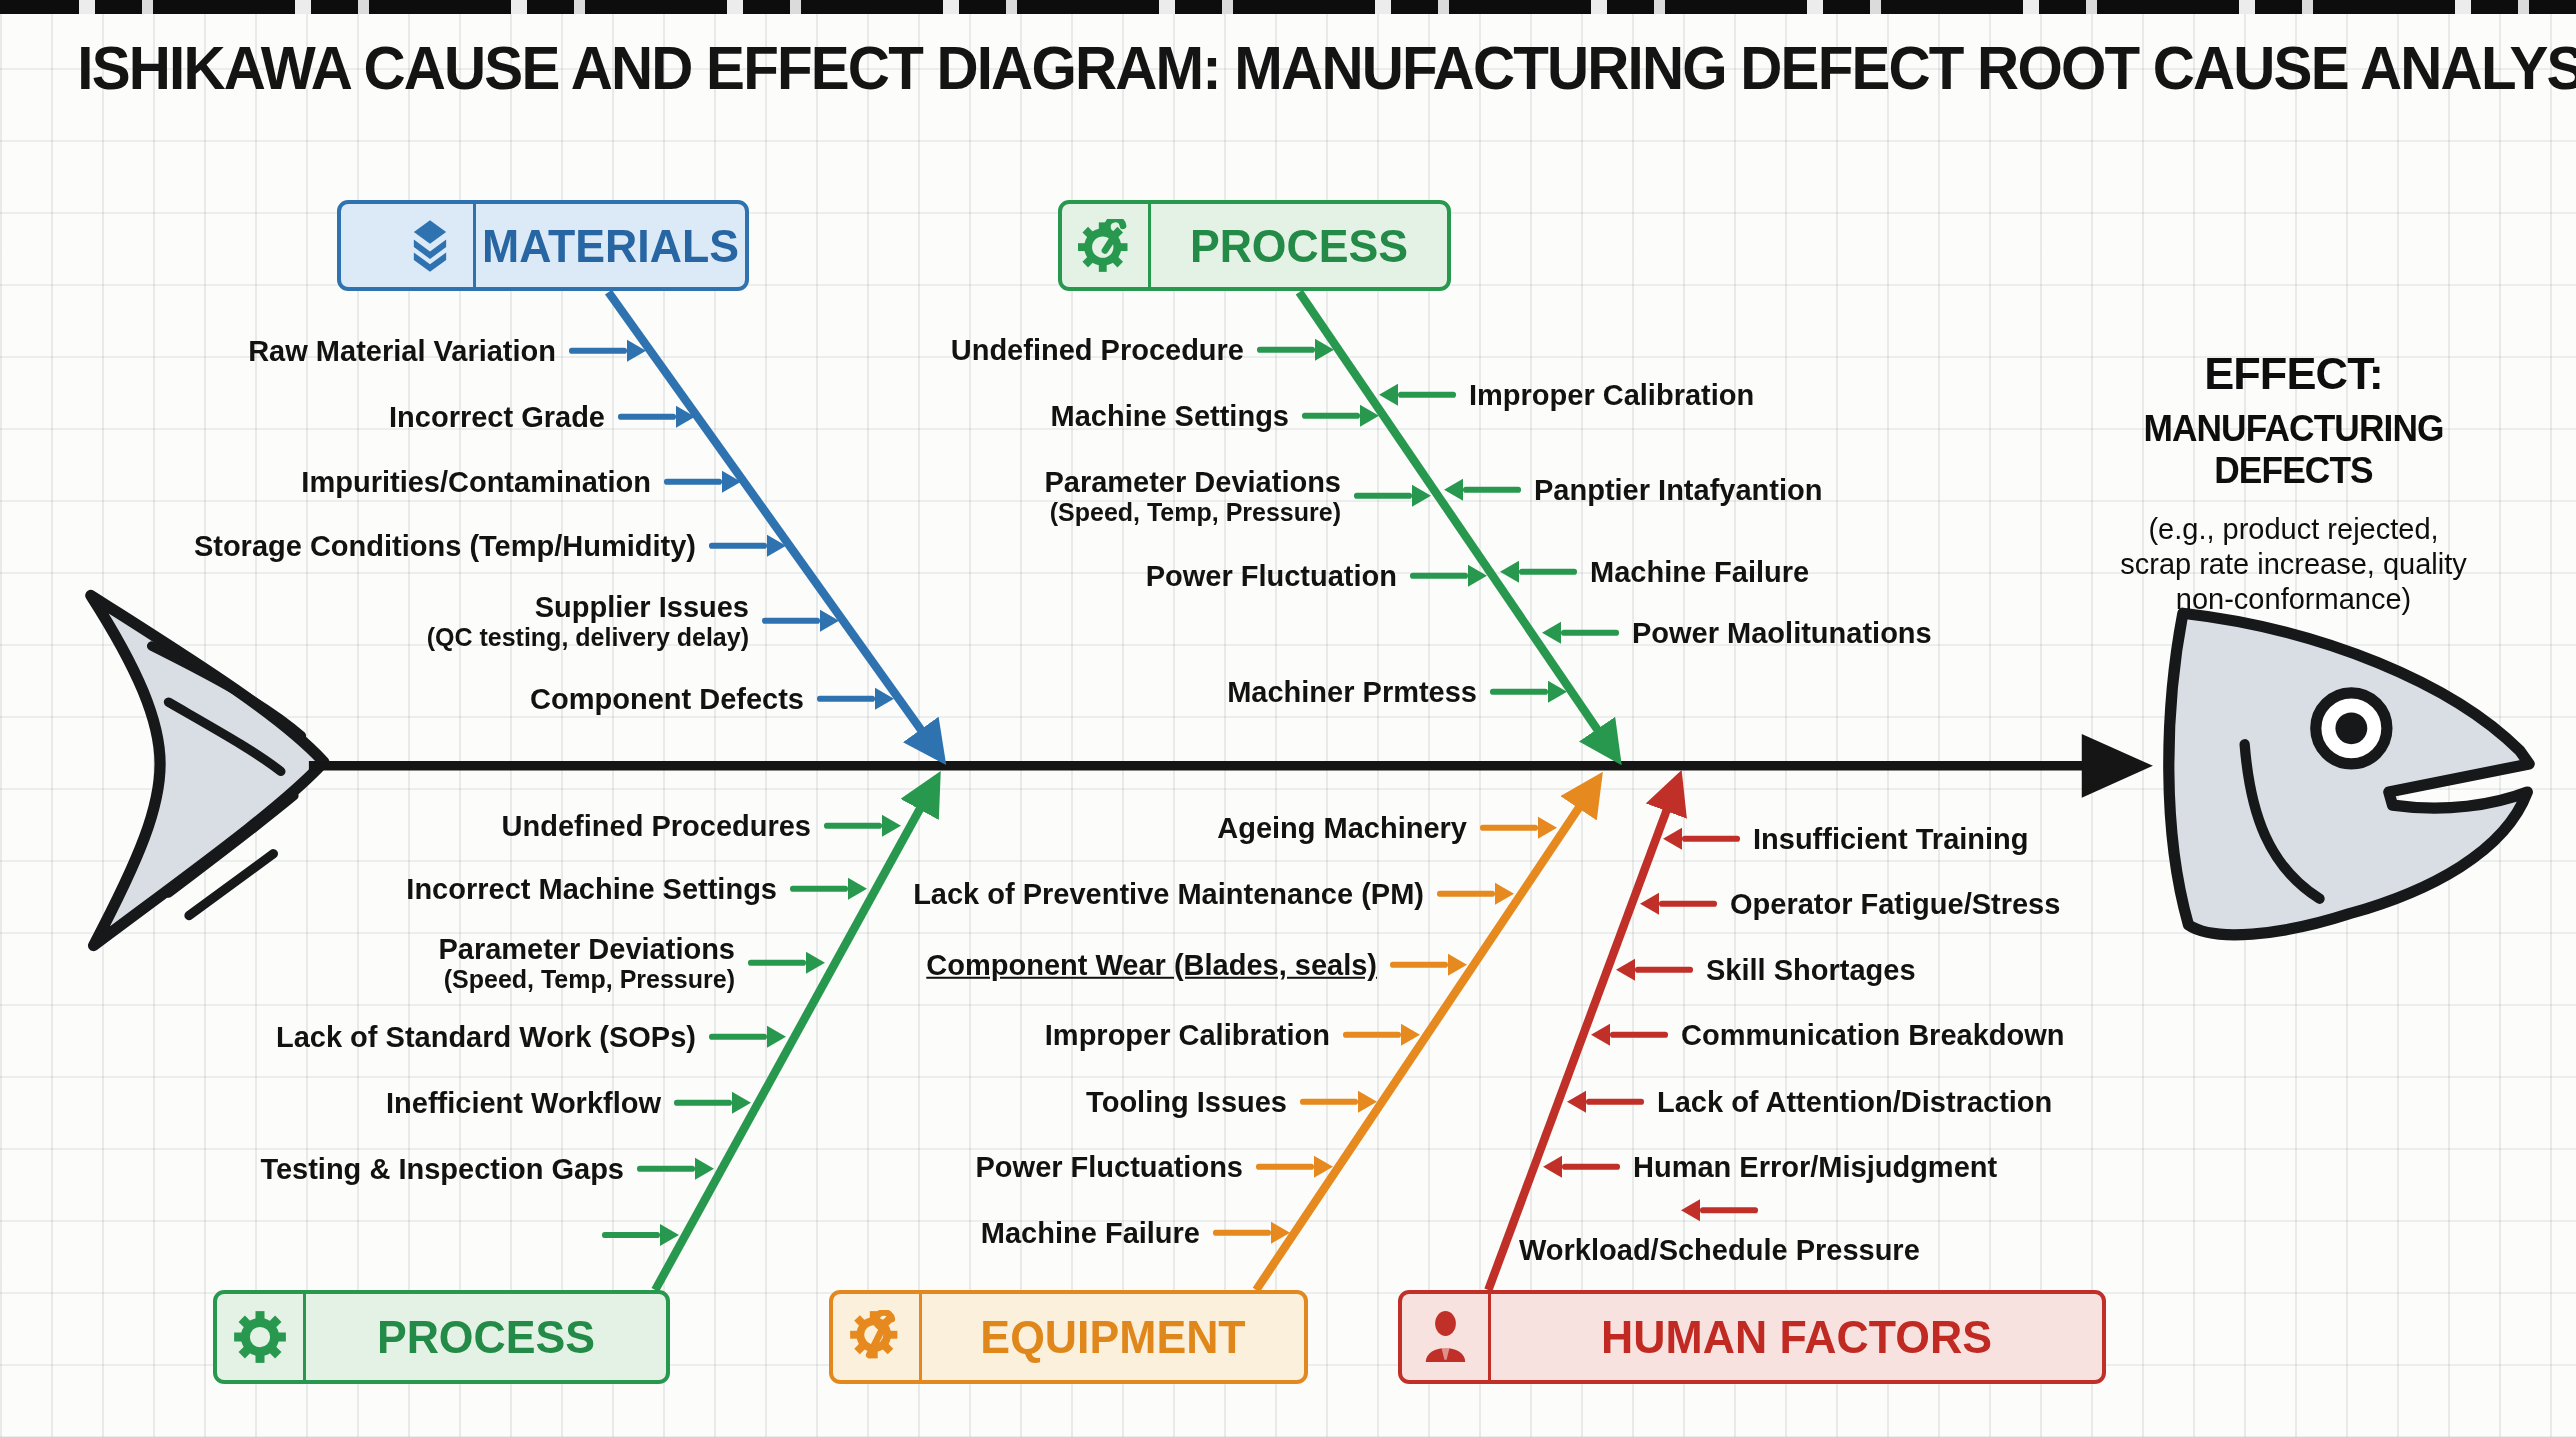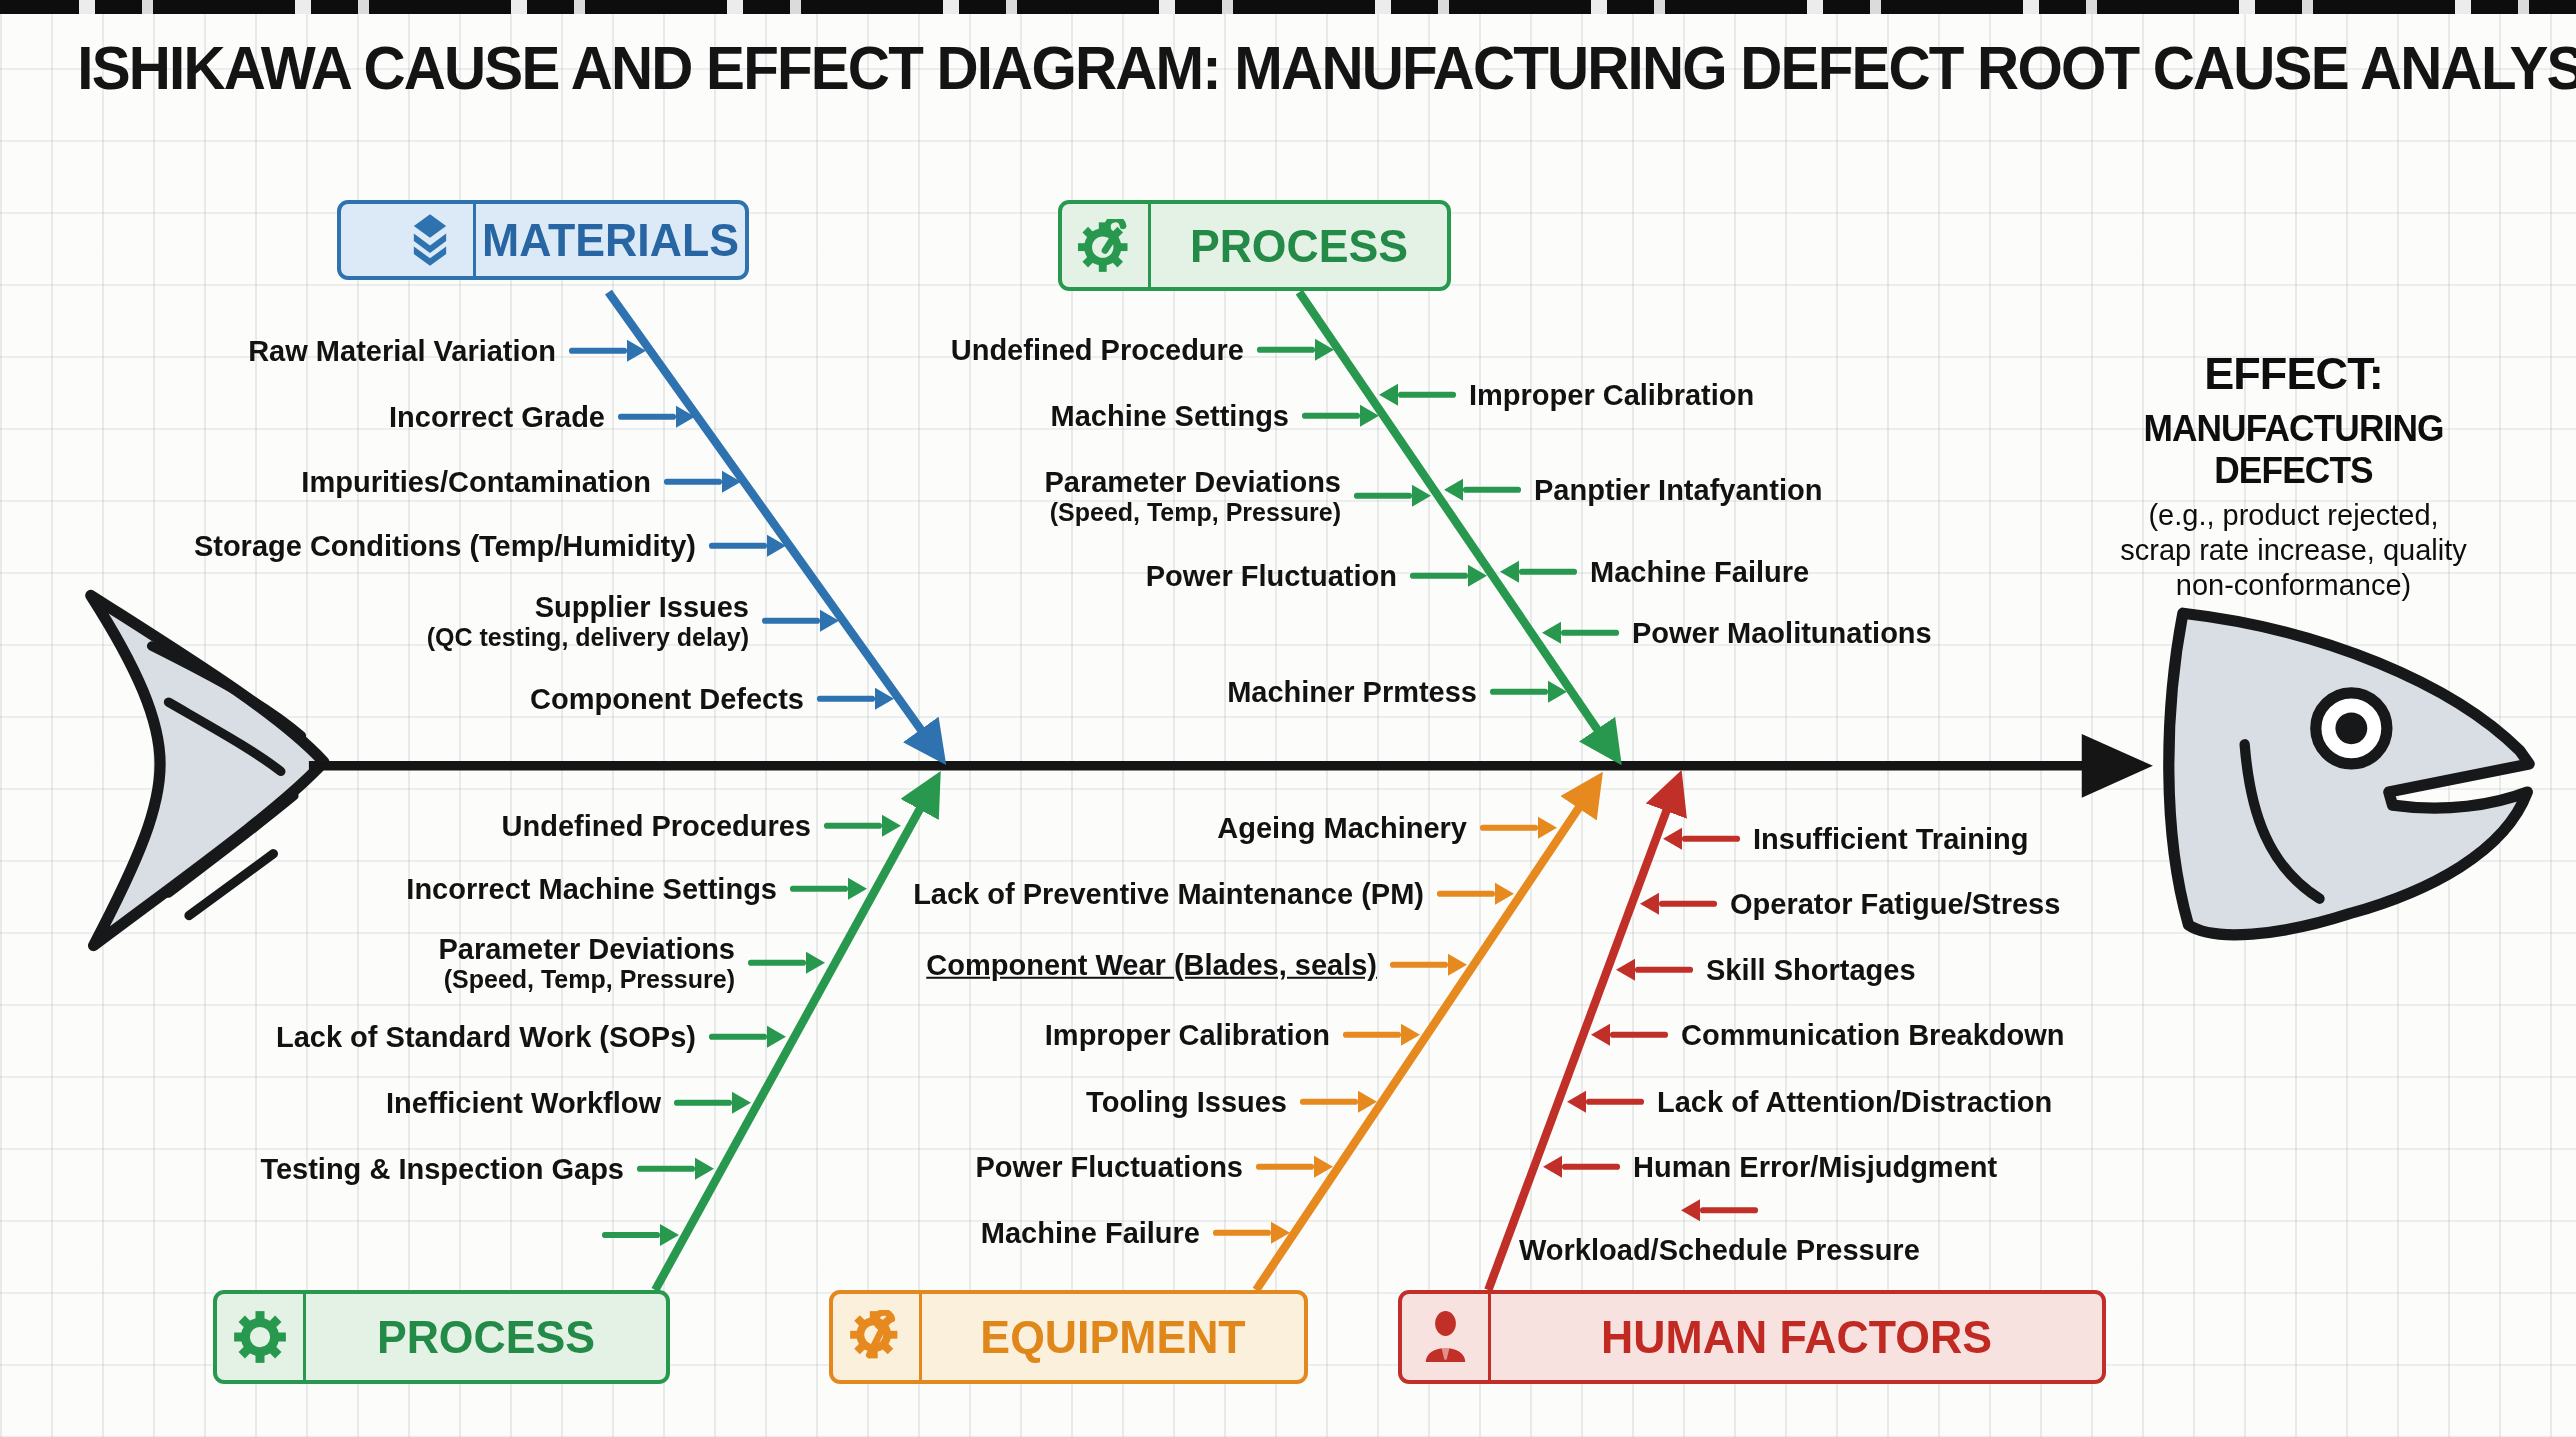--- a/index.html
+++ b/index.html
@@ -42,21 +42,21 @@
   .cat.green{border-color:#28984f;background:#e4f2e6;color:#238a47;}
   .cat.green .ic{border-color:#28984f;}
   .cat.orange{border-color:#e2881e;background:#faf0dc;color:#e0871c;}
   .cat.orange .ic{border-color:#e2881e;}
   .cat.red{border-color:#c03028;background:#f8e2e0;color:#c02a22;}
   .cat.red .ic{border-color:#c03028;}
   
   .effect{position:absolute;left:2055px;top:348px;width:477px;text-align:center;z-index:2;color:#0e0e0e;}
   .effect .e1{font-size:45px;font-weight:bold;letter-spacing:-0.9px;}
   .effect .e2{font-size:36px;font-weight:bold;letter-spacing:-0.9px;margin-top:7.5px;transform:scaleX(.98);}
-  .effect .e3{font-size:29px;line-height:1.22;margin-top:6px;font-weight:normal;}
+  .effect .e3{font-size:29px;line-height:1.22;margin-top:20px;font-weight:normal;}
 </style>
 </head>
 <body>
 
 <div class="page">
   <div class="grid"></div>
   <div class="filmstrip"></div>
 
   <div class="title">ISHIKAWA CAUSE AND EFFECT DIAGRAM: MANUFACTURING DEFECT ROOT CAUSE ANALYSIS</div>
 
@@ -93,21 +93,21 @@
     <circle cx="2512" cy="778" r="17" fill="#17181a"></circle>
     <path d="M 2398 795 C 2404 870, 2424 926, 2478 960" fill="none" stroke="#17181a" stroke-width="11" stroke-linecap="round"></path>
 
     <line x1="650" y1="312" x2="1000" y2="802" stroke="#2e72b0" stroke-width="9" marker-end="url(#mb)"></line>
     <line x1="1388" y1="312" x2="1722" y2="802" stroke="#28984f" stroke-width="9" marker-end="url(#mg)"></line>
     <line x1="700" y1="1378" x2="996" y2="840" stroke="#28984f" stroke-width="9" marker-end="url(#mg)"></line>
     <line x1="1342" y1="1378" x2="1702" y2="840" stroke="#e6891f" stroke-width="9" marker-end="url(#mo)"></line>
     <line x1="1590" y1="1378" x2="1790" y2="840" stroke="#c03028" stroke-width="9" marker-end="url(#mr)"></line>
   </svg>
 
-  <div class="cat blue" style="left:337px;top:200px;height:80px;width:412px;padding-left:46px;">
+  <div class="cat blue" style="left:337px;top:200px;height:91px;width:412px;padding-left:46px;">
     <span class="ic">
       <svg width="52" height="56" viewBox="0 0 48 52" fill="#2e72b0">
         <path d="M24 2 L39 13 24 24 9 13 Z"></path>
         <path d="M9 20 L24 31 39 20 39 27 24 38 9 27 Z"></path>
         <path d="M9 32 L24 43 39 32 39 39 24 50 9 39 Z"></path>
       </svg>
     </span>
     <span class="tx">MATERIALS</span>
   </div>
 

